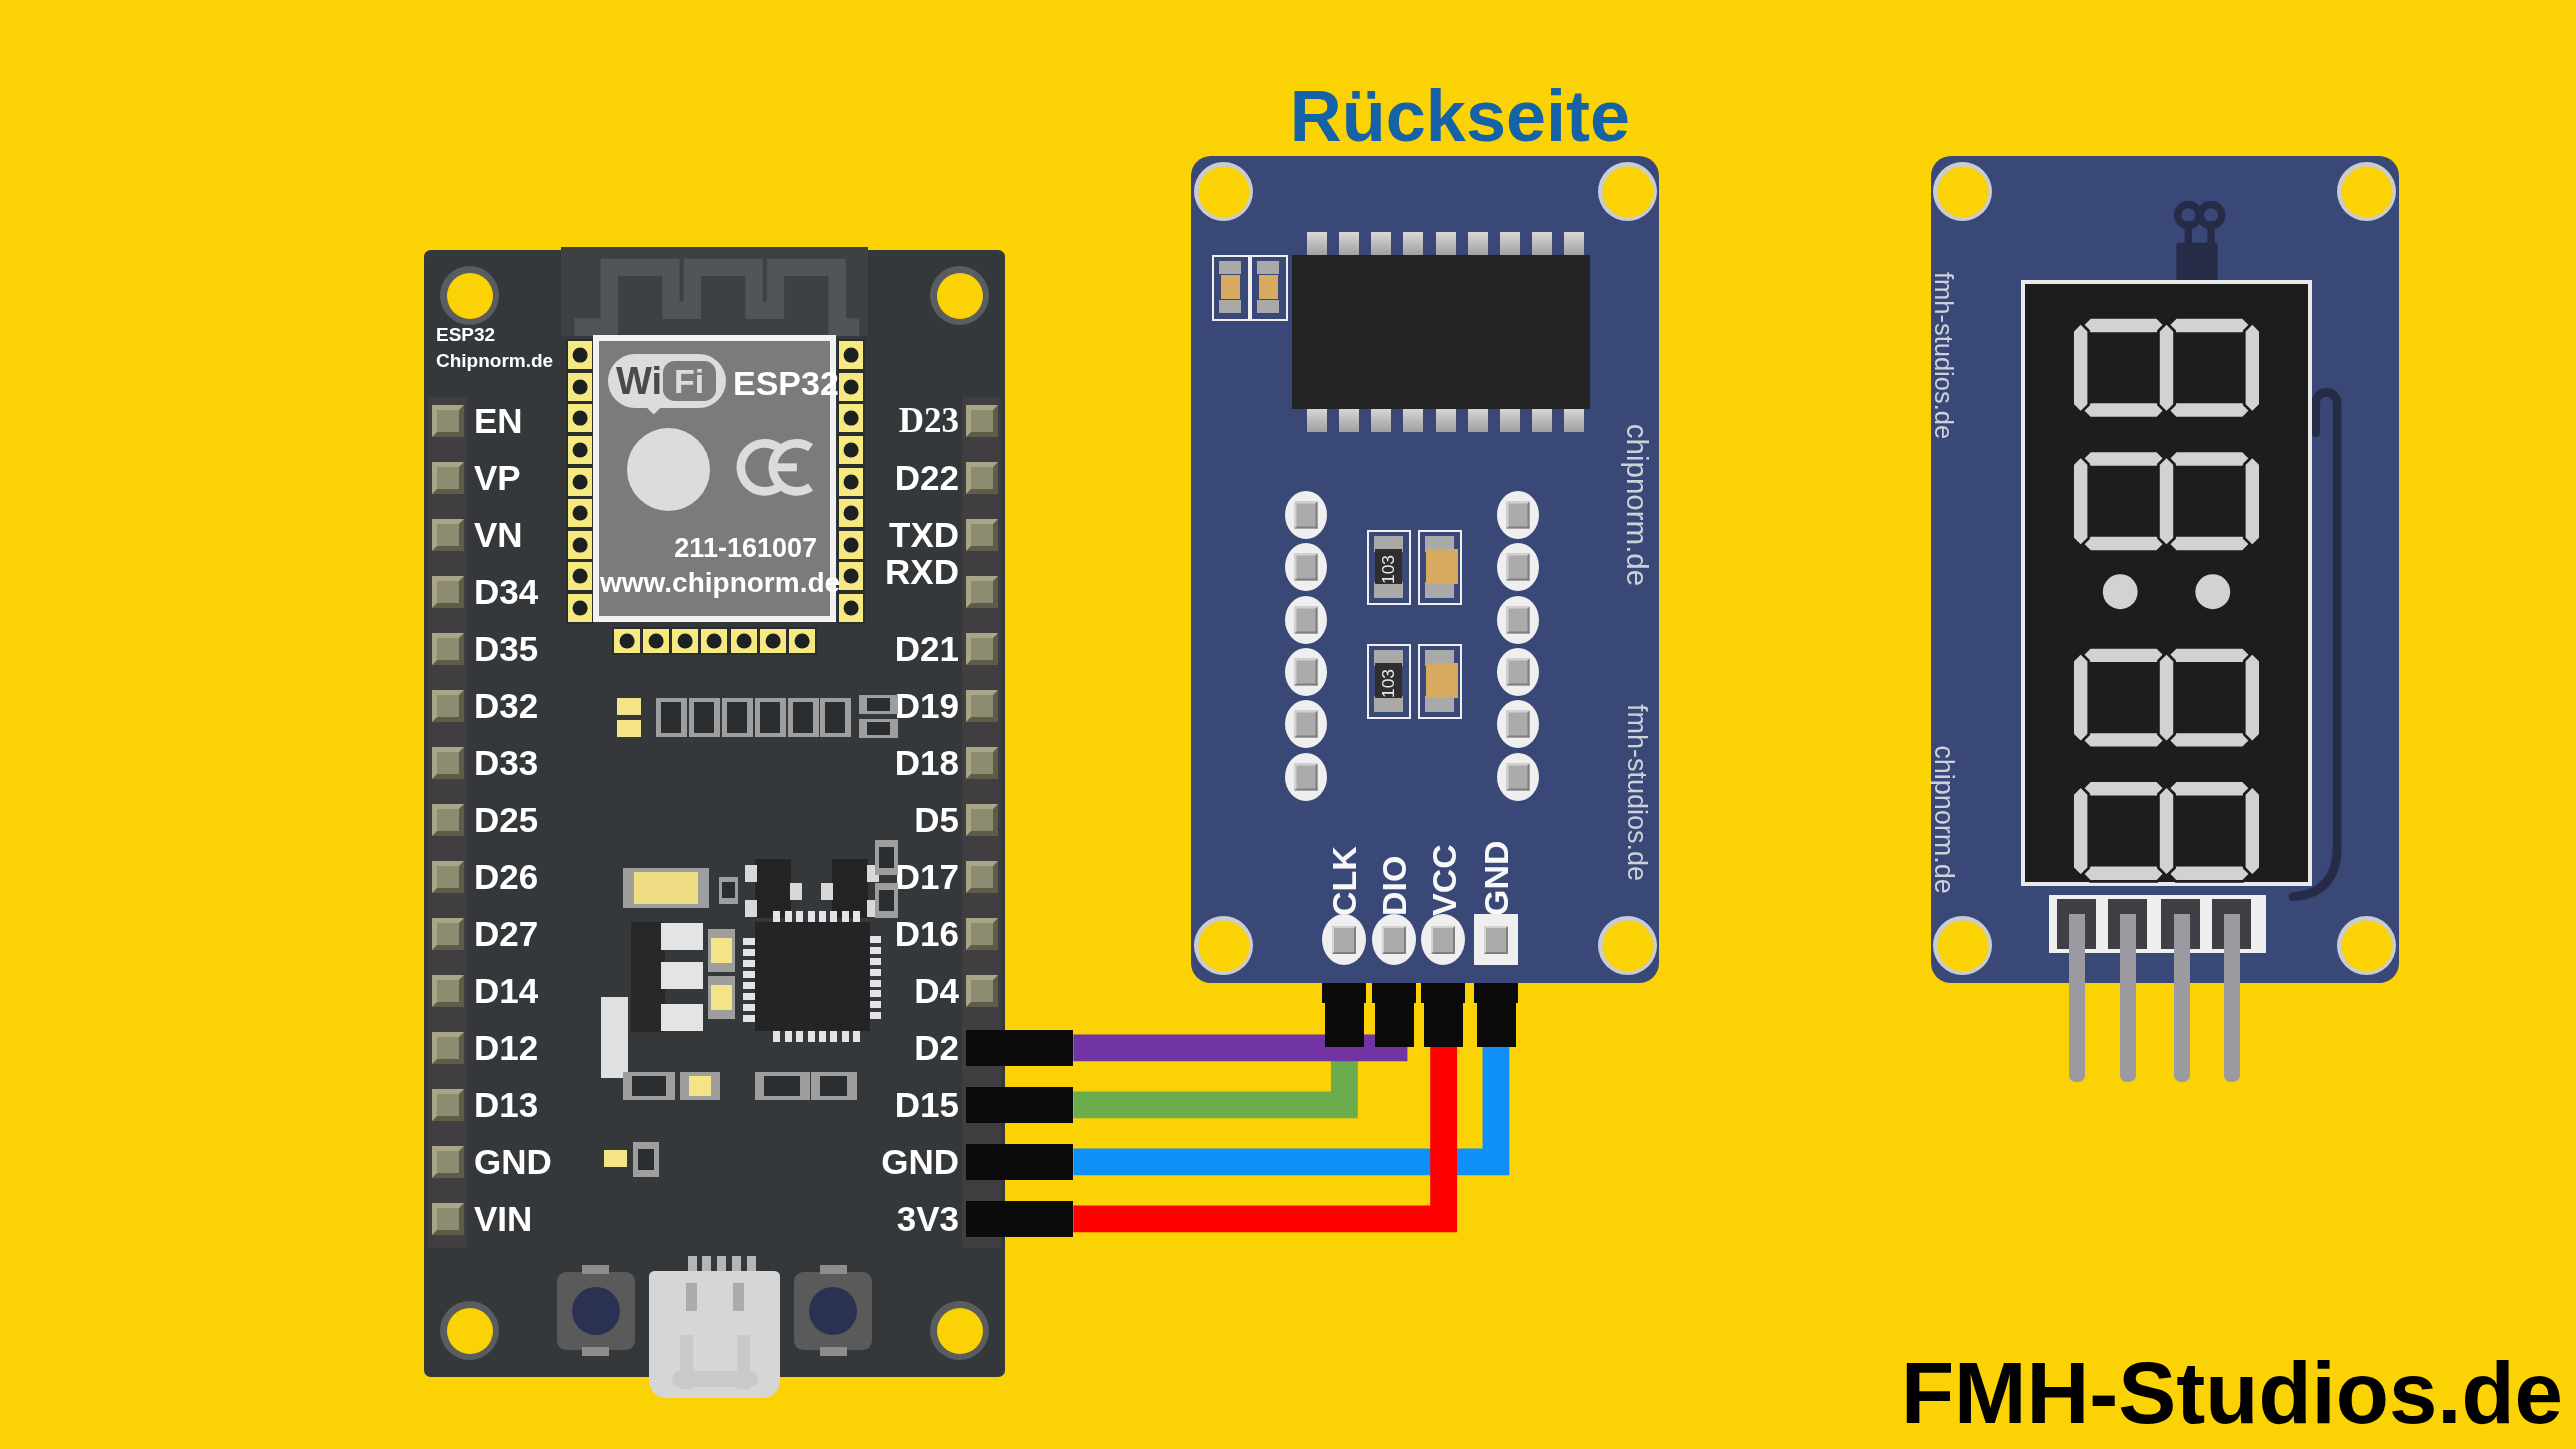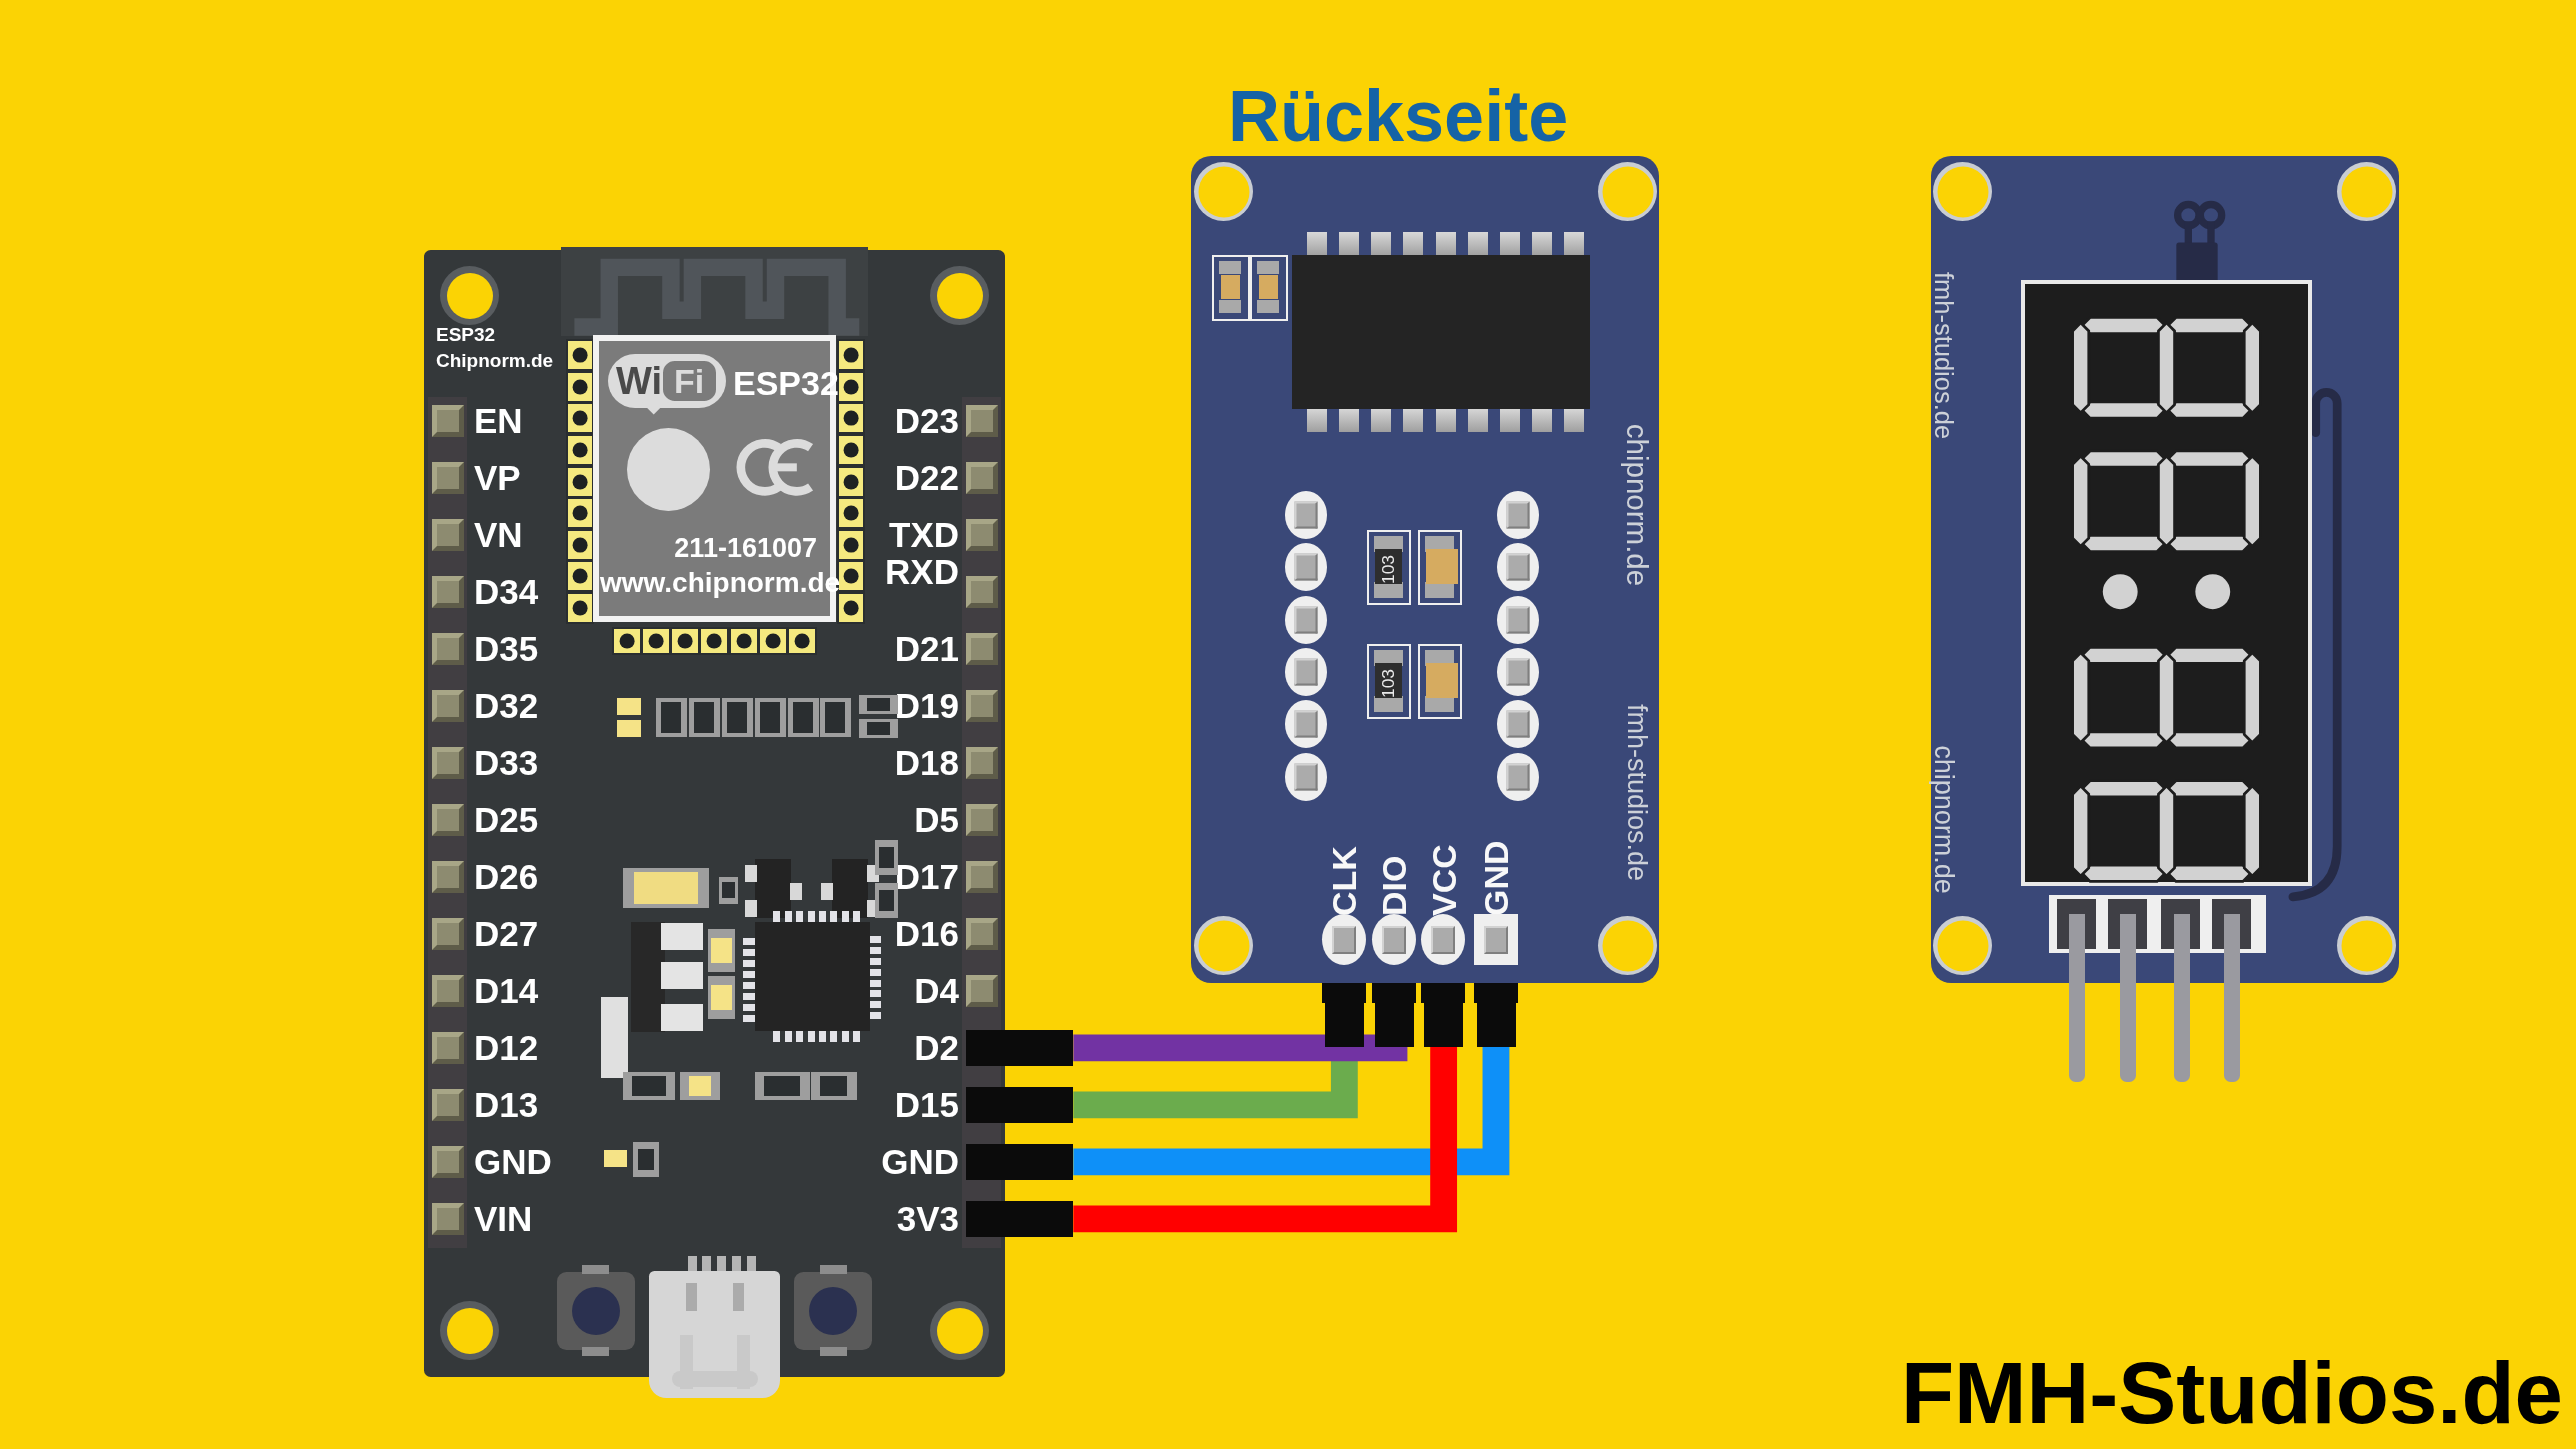--- a/index.html
+++ b/index.html
@@ -32,21 +32,21 @@
   .hpin{width:16px;background:#9A9AA0;border-radius:0 0 6.7px 6.7px;}
   .gray-smd{background:#9E9E9E;}
   .ipin{background:#E3E3E8;}
   svg{position:absolute;overflow:visible;}
 </style>
 </head>
 <body>
 
 <div id="scene">
 
-  <div style="left:1228px;top:75px;width:402px;text-align:left;font-size:72px;font-weight:700;color:#1563A6;">Rückseite</div>
+  <div style="left:1228px;top:75px;width:402px;text-align:right;font-size:72px;font-weight:700;color:#1563A6;">Rückseite</div>
 
   <div class="board-dark" style="left:424px;top:250px;width:581px;height:1127px;"></div>
 
   <div style="left:561px;top:247px;width:307px;height:89px;background:#3D4143;"></div>
   <svg style="left:561px;top:247px;" width="307" height="89" viewBox="0 0 458 132">
     <path d="M72 132 V30 H164 V94 H196 V30 H288 V94 H320 V30 H412 V132 M72 119 H20 M412 119 H445" fill="none" stroke="#50555A" stroke-width="26"></path>
   </svg>
 
   <div class="hole-ring" style="left:440px;top:266px;width:59px;height:59px;">
       <div class="hole-in" style="width:46px;height:46px;"></div>
@@ -91,21 +91,21 @@
       <div class="pinlabel" style="position: absolute; box-sizing: border-box; left: 474px; top: 969px; width: 161px;">D14</div>
       <div class="opad" style="position: absolute; box-sizing: border-box; left: 432px; top: 1032px;"></div>
       <div class="pinlabel" style="position: absolute; box-sizing: border-box; left: 474px; top: 1026px; width: 161px;">D12</div>
       <div class="opad" style="position: absolute; box-sizing: border-box; left: 432px; top: 1089px;"></div>
       <div class="pinlabel" style="position: absolute; box-sizing: border-box; left: 474px; top: 1083px; width: 161px;">D13</div>
       <div class="opad" style="position: absolute; box-sizing: border-box; left: 432px; top: 1146px;"></div>
       <div class="pinlabel" style="position: absolute; box-sizing: border-box; left: 474px; top: 1140px; width: 161px;">GND</div>
       <div class="opad" style="position: absolute; box-sizing: border-box; left: 432px; top: 1203px;"></div>
       <div class="pinlabel" style="position: absolute; box-sizing: border-box; left: 474px; top: 1197px; width: 161px;">VIN</div>
       <div class="opad" style="position: absolute; box-sizing: border-box; left: 966px; top: 405px;"></div>
-      <div class="pinlabel" style="position: absolute; box-sizing: border-box; left: 798px; top: 399px; width: 161px; text-align: right;">D23</div>
+      <div class="pinlabel" style="position: absolute; box-sizing: border-box; left: 798px; top: 399px; width: 161px; text-align: right; font-family: Liberation Serif, serif;">D23</div>
       <div class="opad" style="position: absolute; box-sizing: border-box; left: 966px; top: 462px;"></div>
       <div class="pinlabel" style="position: absolute; box-sizing: border-box; left: 798px; top: 456px; width: 161px; text-align: right;">D22</div>
       <div class="opad" style="position: absolute; box-sizing: border-box; left: 966px; top: 519px;"></div>
       <div class="pinlabel" style="position: absolute; box-sizing: border-box; left: 798px; top: 513px; width: 161px; text-align: right;">TXD</div>
       <div class="opad" style="position: absolute; box-sizing: border-box; left: 966px; top: 576px;"></div>
       <div class="pinlabel" style="position: absolute; box-sizing: border-box; left: 798px; top: 550px; width: 161px; text-align: right;">RXD</div>
       <div class="opad" style="position: absolute; box-sizing: border-box; left: 966px; top: 633px;"></div>
       <div class="pinlabel" style="position: absolute; box-sizing: border-box; left: 798px; top: 627px; width: 161px; text-align: right;">D21</div>
       <div class="opad" style="position: absolute; box-sizing: border-box; left: 966px; top: 690px;"></div>
       <div class="pinlabel" style="position: absolute; box-sizing: border-box; left: 798px; top: 684px; width: 161px; text-align: right;">D19</div>

